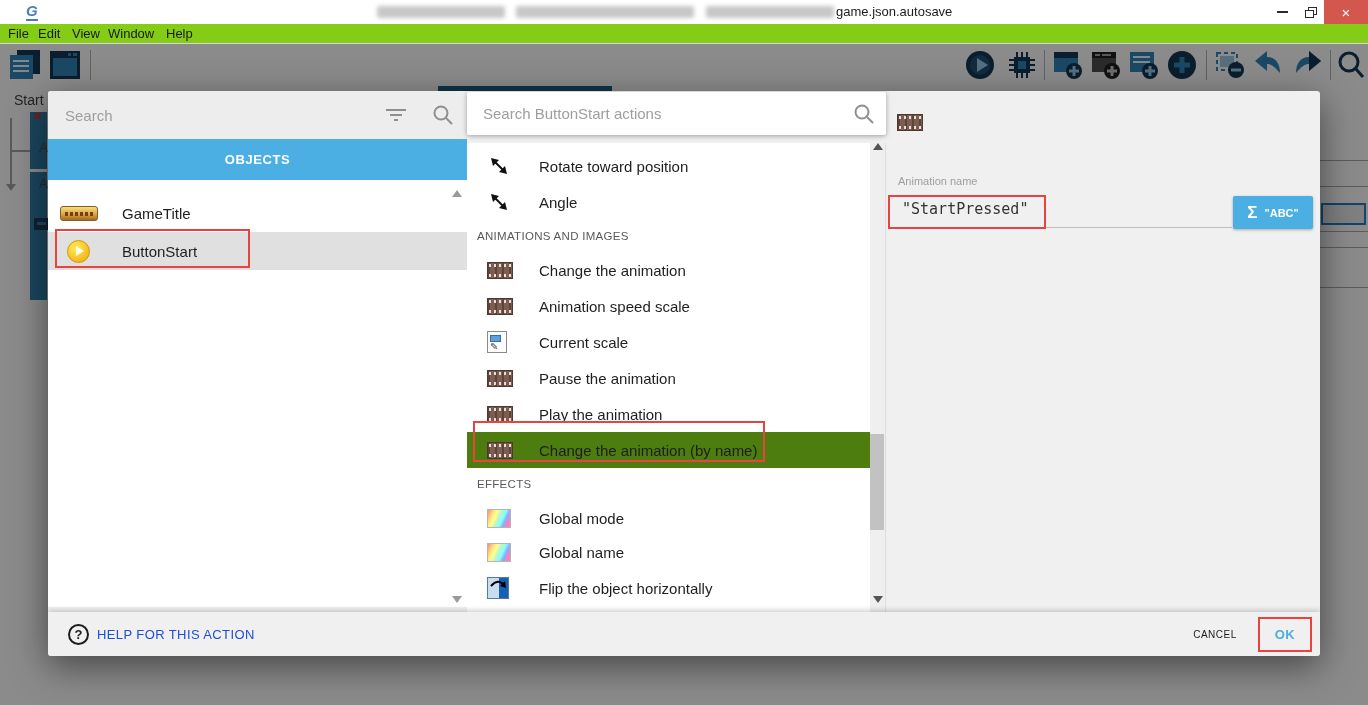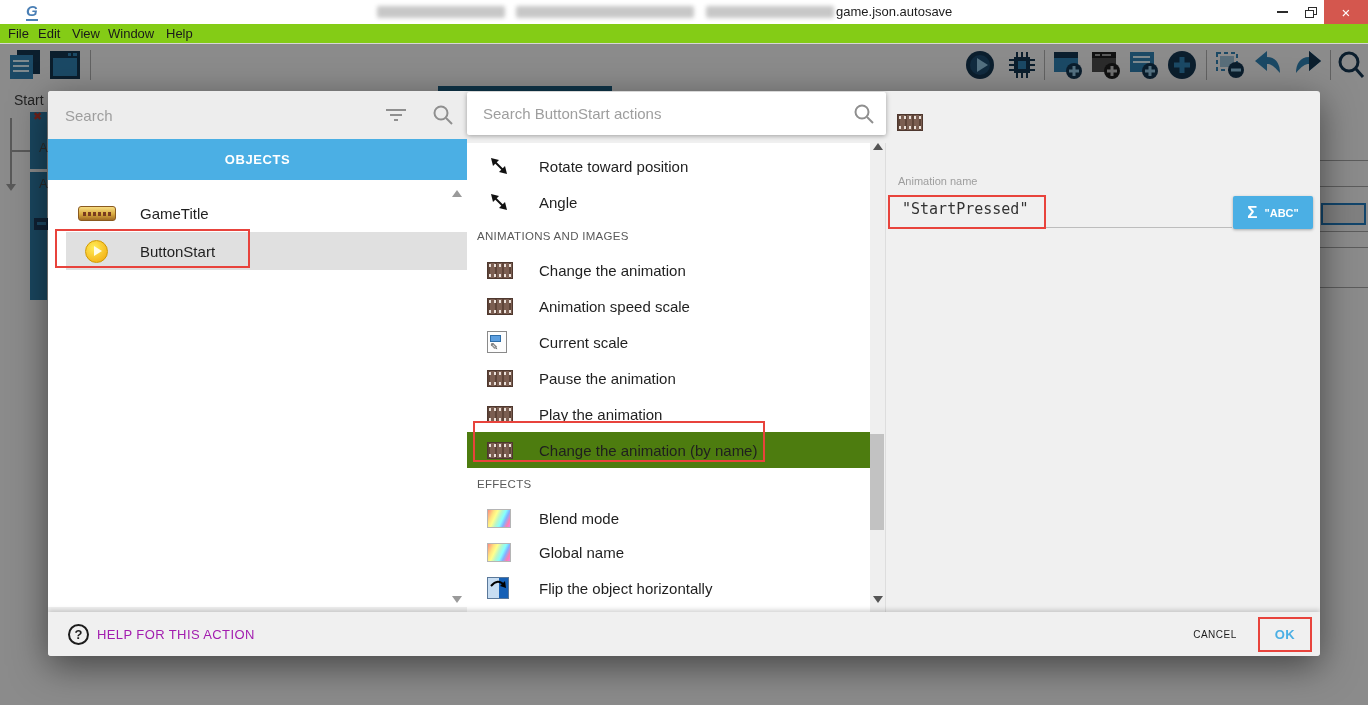--- a/index.html
+++ b/index.html
@@ -49,21 +49,21 @@
 
   .search-strip { position:absolute; left:0; top:0; width:419px; height:48px; background:#ededed; }
   .search-strip input, .mid-card input { border:none; outline:none; background:transparent; font-family:"Liberation Sans",sans-serif; font-size:15px; color:#333; }
   input::placeholder { color:#9e9e9e; opacity:1; }
 
   .tabbar { position:absolute; left:0; top:48px; width:419px; height:41px; background:#4bafe4; display:flex; }
   .tab { flex:1; display:flex; align-items:center; justify-content:center; font-size:13px; font-weight:bold; color:#ffffff; letter-spacing:0.6px; cursor:pointer; position:relative; }
   .tab-underline { position:absolute; left:0; top:86px; width:210px; height:3px; background:#9c27b0; }
 
   .left-list { position:absolute; left:0; top:89px; width:419px; height:427px; background:#ffffff; }
-  .obj-row { position:absolute; left:18px; width:419px; height:38px; display:flex; align-items:center; }
+  .obj-row { position:absolute; left:0; width:419px; height:38px; display:flex; align-items:center; }
   .obj-row.selected { background:#e0e0e0; }
   .obj-label { position:absolute; left:74px; font-size:15px; color:#1f1f1f; }
 
   .gametitle-thumb { position:absolute; left:12px; width:38px; height:15px; background:linear-gradient(180deg,#f7dc82 0%,#d8a93f 55%,#a06a24 100%); border:1px solid #8a5a20; border-radius:3px; }
   .gametitle-thumb:after { content:""; position:absolute; left:4px; top:5px; right:4px; height:4px; background:repeating-linear-gradient(90deg,#7a3c1f 0 3px,transparent 3px 5px); }
   .buttonstart-thumb { position:absolute; left:19px; width:23px; height:23px; border-radius:50%; background:radial-gradient(circle at 38% 32%, #ffee58, #f5b61c 75%, #e09c00); border:1px solid #d09a00; display:flex; align-items:center; justify-content:center; }
   .bs-play { width:0; height:0; border-top:5px solid transparent; border-bottom:5px solid transparent; border-left:8px solid #fffde7; margin-left:3px; }
 
   .scroll-arrow { width:0; height:0; position:absolute; }
   .tri-up-lt { border-left:5px solid transparent; border-right:5px solid transparent; border-bottom:7px solid #9a9a9a; }
@@ -103,21 +103,21 @@
   .field-label { position:absolute; left:12px; top:84px; font-size:11px; color:#9e9e9e; }
   .field-line { position:absolute; left:12px; top:100px; width:334px; height:37px; border-bottom:1px solid #bdbdbd; }
   .field-line input { position:absolute; left:4px; top:0; width:320px; height:36px; border:none; outline:none; background:transparent; font-family:"DejaVu Sans Mono", monospace; font-size:15px; color:#333; }
   .expr-btn { position:absolute; left:347px; top:105px; width:80px; height:33px; background:#4bafe4; border-radius:2px; box-shadow:0 1px 3px rgba(0,0,0,0.3); display:flex; align-items:center; justify-content:center; gap:7px; color:#fff; cursor:pointer; }
   .expr-sigma { font-size:17px; font-weight:bold; }
   .expr-label { font-size:11px; font-weight:bold; }
 
   .footer { position:absolute; left:0; top:521px; width:1272px; height:44px; background:#f0f0f0; box-shadow:0 -2px 5px rgba(0,0,0,0.18); border-radius:0 0 3px 3px; z-index:7; }
   .help-btn { position:absolute; left:20px; top:0; height:44px; display:flex; align-items:center; gap:8px; cursor:pointer; }
   .help-circle { width:21px; height:21px; border-radius:50%; border:2px solid #1c1c1c; display:flex; align-items:center; justify-content:center; font-size:13px; font-weight:bold; color:#1c1c1c; }
-  .help-label { font-size:13px; color:#a21caf; letter-spacing:0.4px; }
+  .help-label { font-size:13px; color:#1d4ed8; letter-spacing:0.4px; }
   .cancel-btn { position:absolute; left:1132px; top:0; height:44px; width:70px; display:flex; align-items:center; justify-content:center; font-size:10px; color:#1c1c1c; letter-spacing:0.5px; cursor:pointer; }
   .ok-btn { position:absolute; left:1216px; top:0; height:44px; width:42px; display:flex; align-items:center; justify-content:center; font-size:13px; font-weight:bold; color:#4bafe4; letter-spacing:0.5px; cursor:pointer; }
 
   .annotation { position:absolute; border:2px solid #e8433c; z-index:30; pointer-events:none; }
 </style>
 </head>
 <body>
 
 <div class="screen">
 
@@ -339,21 +339,21 @@
         <span class="action-icon film"></span>
         <span class="action-label">Play the animation</span>
       </div>
       <div class="action-row selected" style="top:289px;">
         <span class="action-icon film"></span>
         <span class="action-label">Change the animation (by name)</span>
       </div>
       <span class="section-header" style="top:335px;">EFFECTS</span>
       <div class="action-row" style="top:357px;">
         <span class="action-icon rainbow"></span>
-        <span class="action-label">Blend mode</span>
+        <span class="action-label">Global mode</span>
       </div>
       <div class="action-row" style="top:391px;">
         <span class="action-icon rainbow"></span>
         <span class="action-label">Global name</span>
       </div>
       <div class="action-row" style="top:427px;">
         <span class="action-icon flipicon">
           <svg width="22" height="22" viewBox="0 0 22 22" style="position:absolute; left:-1px; top:-1px;">
             <path d="M4 9 Q11 1 17 8" stroke="#000" fill="none" stroke-width="2"></path>
               <polygon points="18,4 19,11 13,9" fill="#000"></polygon>

